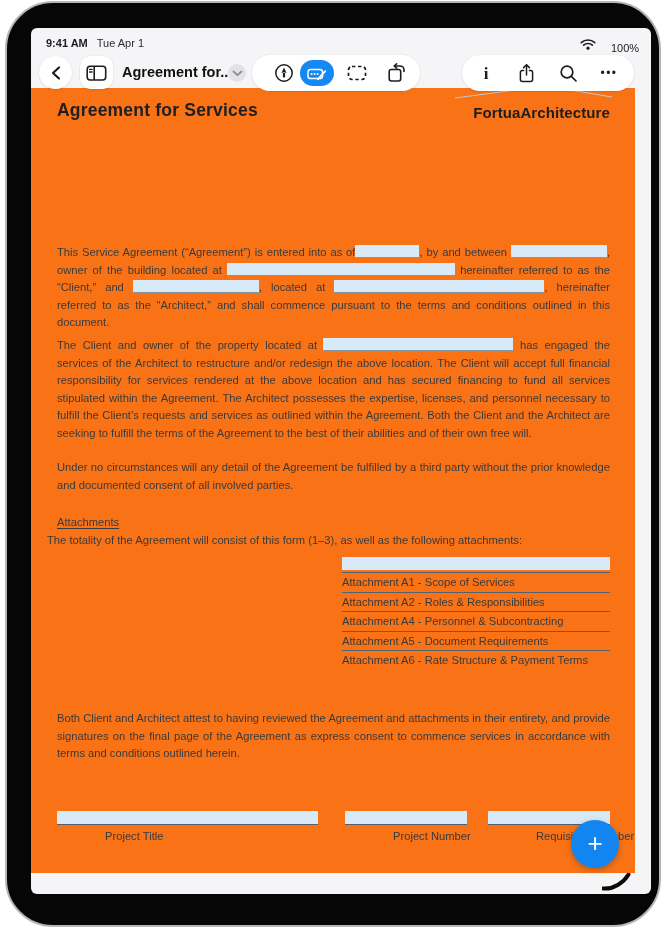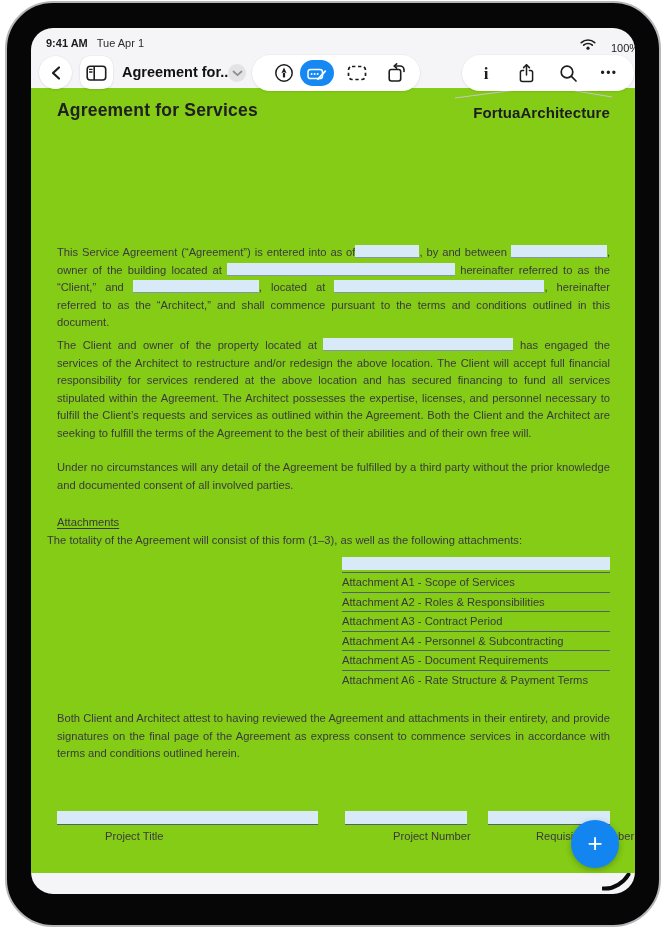--- a/index.html
+++ b/index.html
@@ -1,28 +1,28 @@
 <!DOCTYPE html>
 <html><head>
 <meta charset="utf-8">
 <style>
   html,body{margin:0;padding:0;background:#fff;}
   body{width:666px;height:928px;position:relative;font-family:"Liberation Sans",sans-serif;-webkit-font-smoothing:antialiased;overflow:hidden;}
   .device{position:absolute;left:5px;top:1px;right:5px;bottom:1px;background:#060606;border:2px solid #b5b5ba;border-radius:48px;}
-  .screen{position:absolute;left:31px;top:28px;width:604px;height:866px;background:#f5f5f7;border-radius:22px;overflow:hidden;}
+  .screen{position:absolute;left:31px;top:28px;width:604px;height:866px;background:#f5f5f7;border-radius:6px;overflow:hidden;padding-left:16px;}
 
   
   .sb-left{position:absolute;left:15px;top:9px;font-size:11px;color:#1c1c1e;}
   .sb-left .t{font-weight:700;}
   .sb-left .d{margin-left:9px;font-weight:400;color:#2c2c2e;}
   .sb-right{position:absolute;left:549px;top:8px;display:flex;align-items:flex-end;gap:15px;}
   .sb-right .pct{font-size:11px;color:#1c1c1e;}
 
   
-  .doc{position:absolute;left:0;top:60px;width:604px;height:785px;background:#84cc16;}
+  .doc{position:absolute;left:0;top:60px;width:604px;height:785px;background:#f97316;}
   .h1{position:absolute;left:26px;top:12px;font-size:17.5px;font-weight:700;color:#202022;letter-spacing:.2px;margin:0;}
   .logo{position:absolute;right:25px;top:16px;font-size:15px;font-weight:600;color:#1d1d1f;letter-spacing:.1px;}
   .roof{position:absolute;left:423px;top:-4px;}
   .para{position:absolute;left:26px;width:553px;margin:0;font-size:11.2px;line-height:17.5px;text-align:justify;color:#3a3a3c;}
   .p1{top:156px;} .p2{top:249px;} .p3{top:371px;} .p4{top:622px;}
   .att-h{position:absolute;left:26px;top:428px;font-size:11.2px;color:#3a3a3c;text-decoration:underline;text-underline-offset:2px;}
   .att-intro{position:absolute;left:16px;top:446px;font-size:11.2px;color:#3a3a3c;}
   .ifield{display:inline-block;height:12px;background:#d8eaf8;border-bottom:1.2px solid #8296a5;vertical-align:-2px;}
   .w64{width:64px}.w96{width:96px}.w228{width:228px}.w126{width:126px}.w210{width:210px}.w190{width:190px}
   .att-table{position:absolute;left:311px;top:468px;width:268px;}
@@ -90,21 +90,20 @@
 
     <div class="att-h">Attachments</div>
     <div class="att-intro">The totality of the Agreement will consist of this form (1–3), as well as the following attachments:</div>
 
     <div class="att-table">
       <div class="att-row blank">
           <div class="fill"></div>
         </div>
       <div class="att-row">Attachment A1 - Scope of Services</div>
       <div class="att-row">Attachment A2 - Roles &amp; Responsibilities</div>
-      <div class="att-row">Attachment A3 - Contract Period</div>
       <div class="att-row">Attachment A4 - Personnel &amp; Subcontracting</div>
       <div class="att-row">Attachment A5 - Document Requirements</div>
       <div class="att-row last">Attachment A6 - Rate Structure &amp; Payment Terms</div>
     </div>
 
     <p class="para p4">Both Client and Architect attest to having reviewed the Agreement and attachments in their entirety, and provide signatures on the final page of the Agreement as express consent to commence services in accordance with terms and conditions outlined herein.</p>
 
     <div class="bfield bf1"></div>
     <div class="bfield bf2"></div>
     <div class="bfield bf3"></div>

